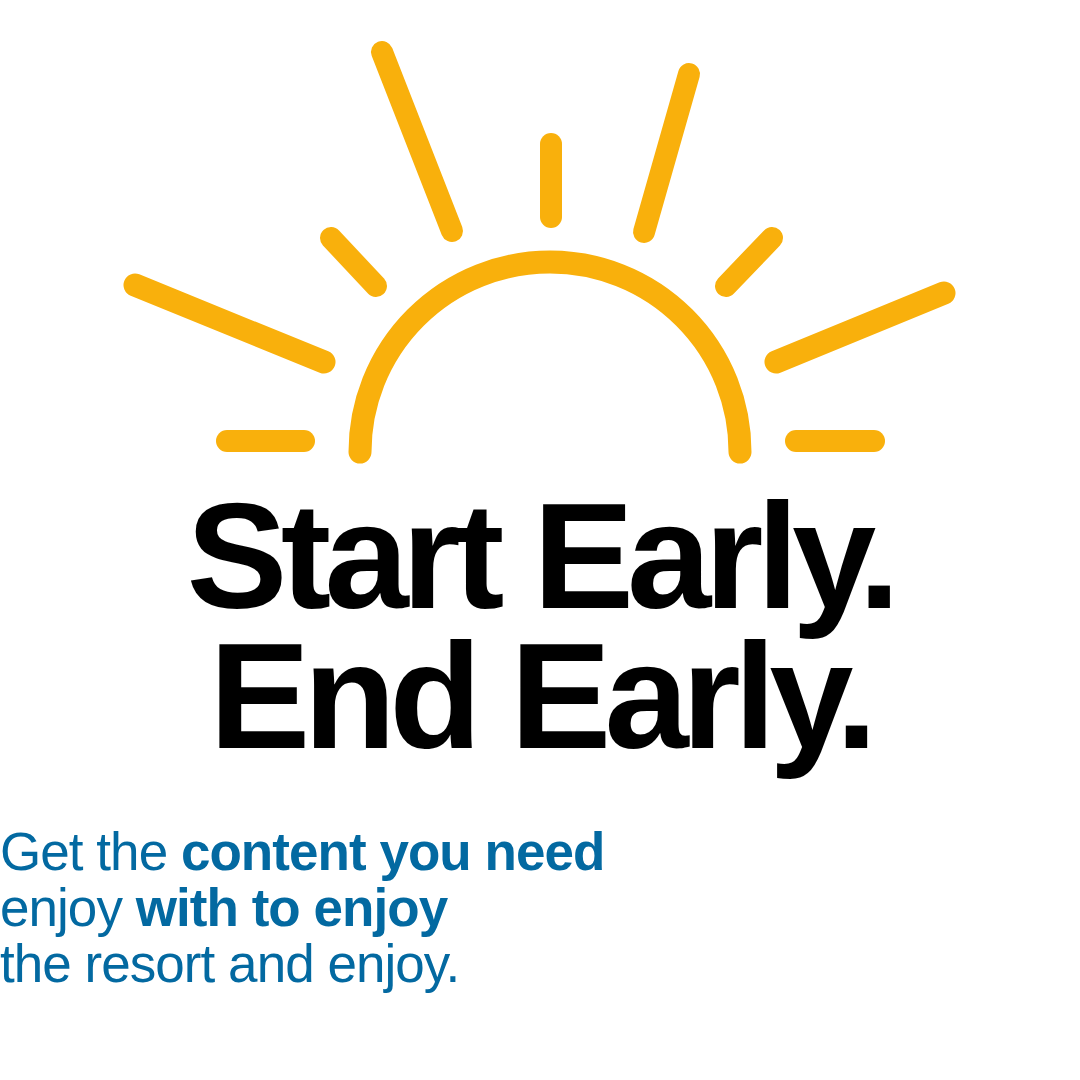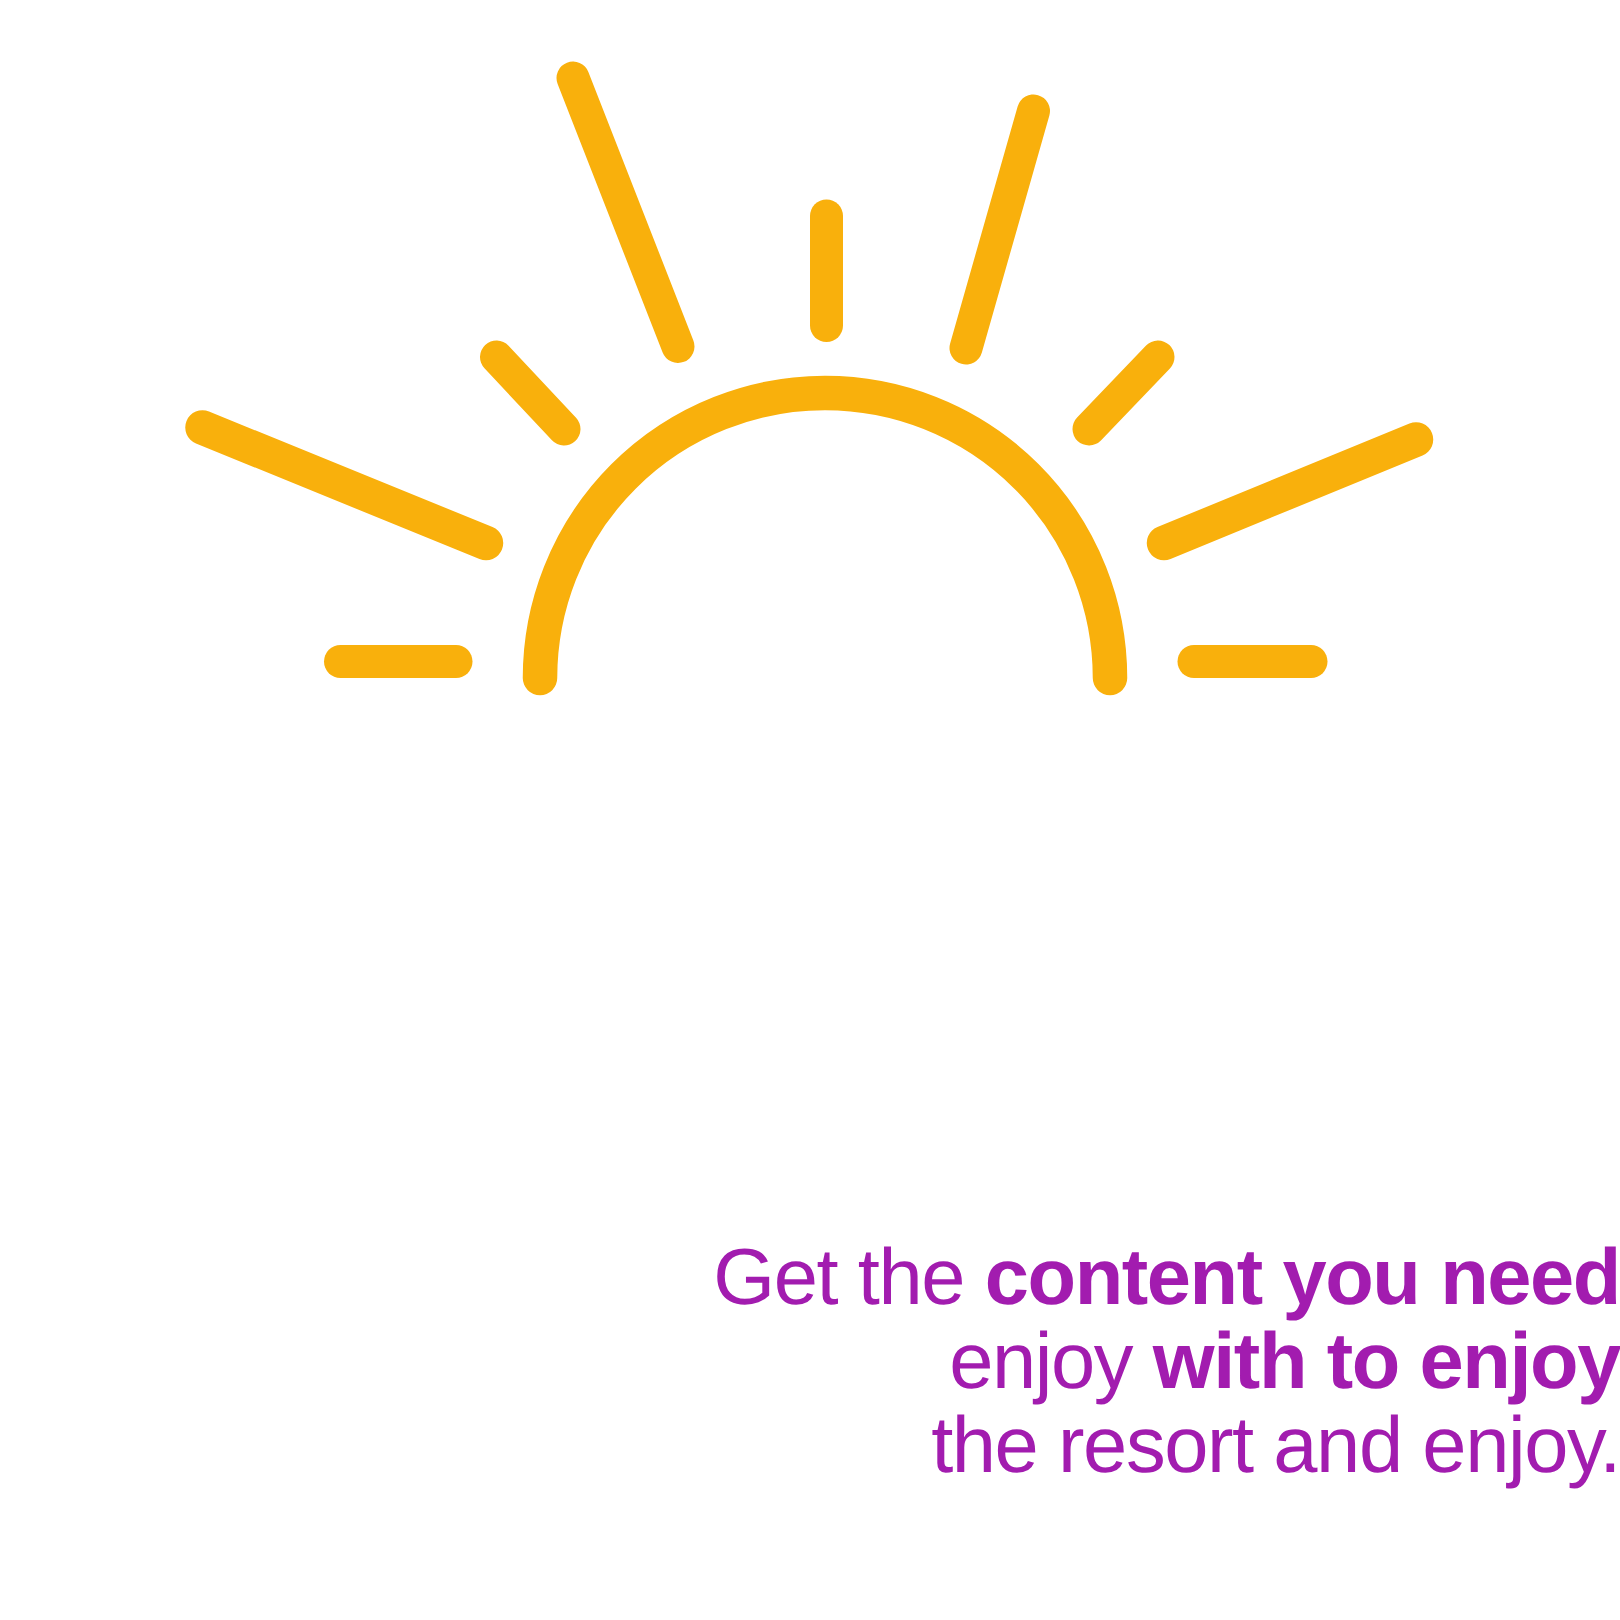--- a/index.html
+++ b/index.html
@@ -57,22 +57,22 @@
   }
   #headline-line-1 { font-size: 150px; }
   #headline-line-2 { font-size: 150px; }
 
   
   #subtitle {
     position: absolute;
     left: 0;
     top: 824px;
     width: 1080px;
-    text-align: right;
-    color: #a21caf;
+    text-align: left;
+    color: #0369a1;
   }
   .subtitle-line {
     display: block;
     font-family: "Liberation Sans", sans-serif;
     font-size: 53px;
     line-height: 1.06;
     letter-spacing: -0.018em;
     font-weight: 400;
     white-space: nowrap;
   }
@@ -106,20 +106,24 @@
         <line x1="776" y1="362" x2="944" y2="293" stroke-width="23"></line>
 
         <line x1="227" y1="441" x2="304" y2="441" stroke-width="22"></line>
 
         <line x1="796" y1="441" x2="874" y2="441" stroke-width="22"></line>
 
       </g>
     </svg>
   </div>
 
+  <div id="headline">
+    <span class="headline-line" id="headline-line-1">Start Early.</span>
+    <span class="headline-line" id="headline-line-2">End Early.</span>
+  </div>
 
   <div id="subtitle">
 
     <span class="subtitle-line">
       <span>Get the </span><span class="subtitle-strong">content you need</span>
     </span>
 
     <span class="subtitle-line">
       <span>enjoy </span><span class="subtitle-strong">with to enjoy</span>
     </span>

